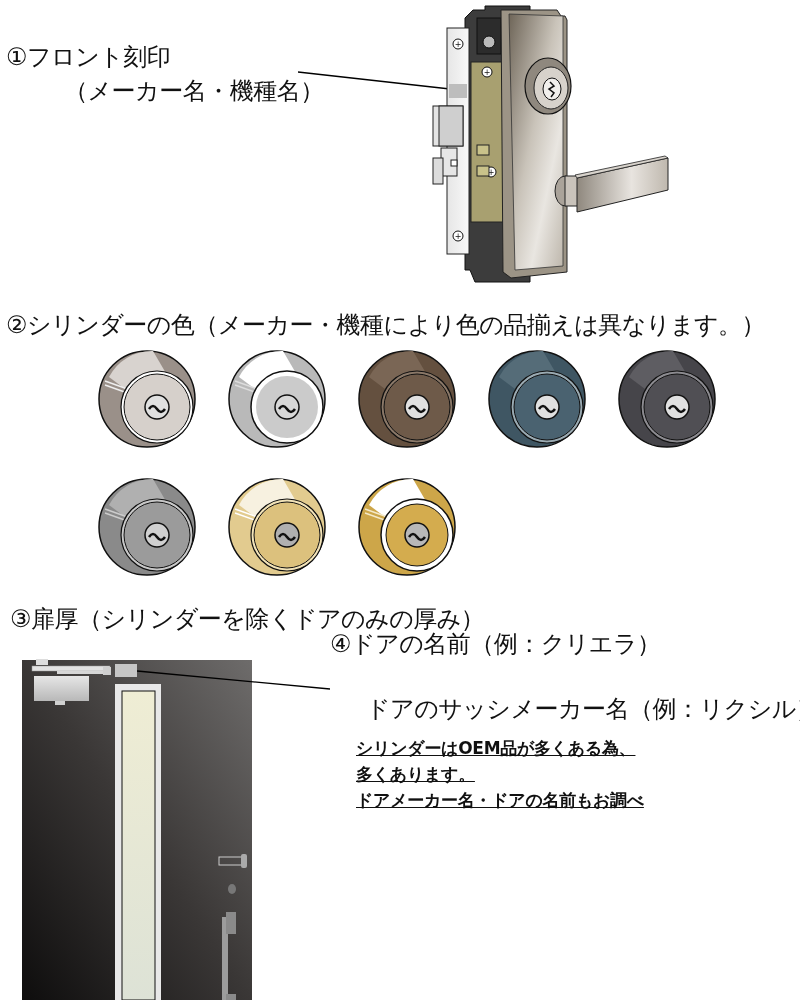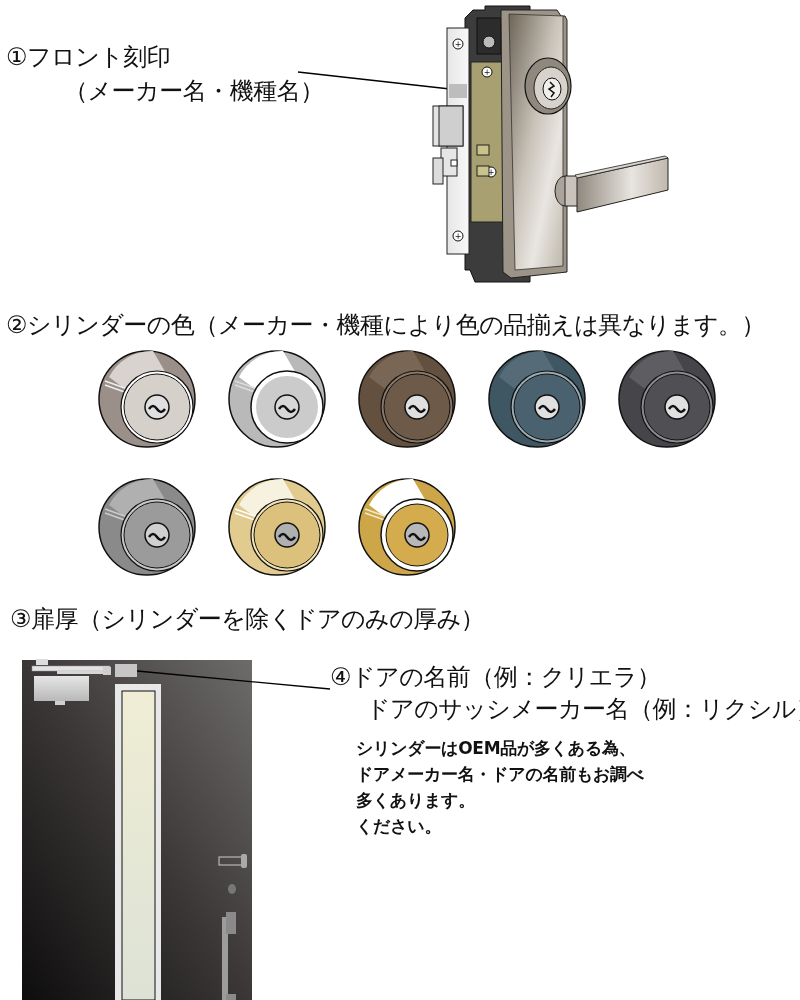--- a/index.html
+++ b/index.html
@@ -213,21 +213,20 @@
 
   <rect x="202" y="259" width="6" height="83" fill="#9c9c9c"></rect>
   <rect x="206" y="254" width="10" height="22" fill="#8a8a8a"></rect>
   <rect x="206" y="336" width="10" height="6" fill="#8a8a8a"></rect>
 </svg>
 
 <svg class="abs" style="left:0;top:640px;" width="360" height="60">
   <line x1="137" y1="31" x2="330" y2="49" stroke="#000" stroke-width="1.3"></line>
 </svg>
 
-<div class="abs label" style="left:330px;top:662px;text-align:right;">④ドアの名前（例：クリエラ）</div>
+<div class="abs label" style="left:330px;top:629px;text-align:right;">④ドアの名前（例：クリエラ）</div>
 <div class="abs label" style="left:366px;top:694px;">ドアのサッシメーカー名（例：リクシル）</div>
 
-<div class="abs" style="left:356px;top:735px;">
+<div class="abs" style="left:356px;top:735px;text-decoration:underline;">
   <div class="label-sm">シリンダーはOEM品が多くある為、</div>
+  <div class="label-sm">多くあります。</div>
   <div class="label-sm">ドアメーカー名・ドアの名前もお調べ</div>
-  <div class="label-sm">多くあります。</div>
-  <div class="label-sm">ください。</div>
 </div>
 
 </body></html>

